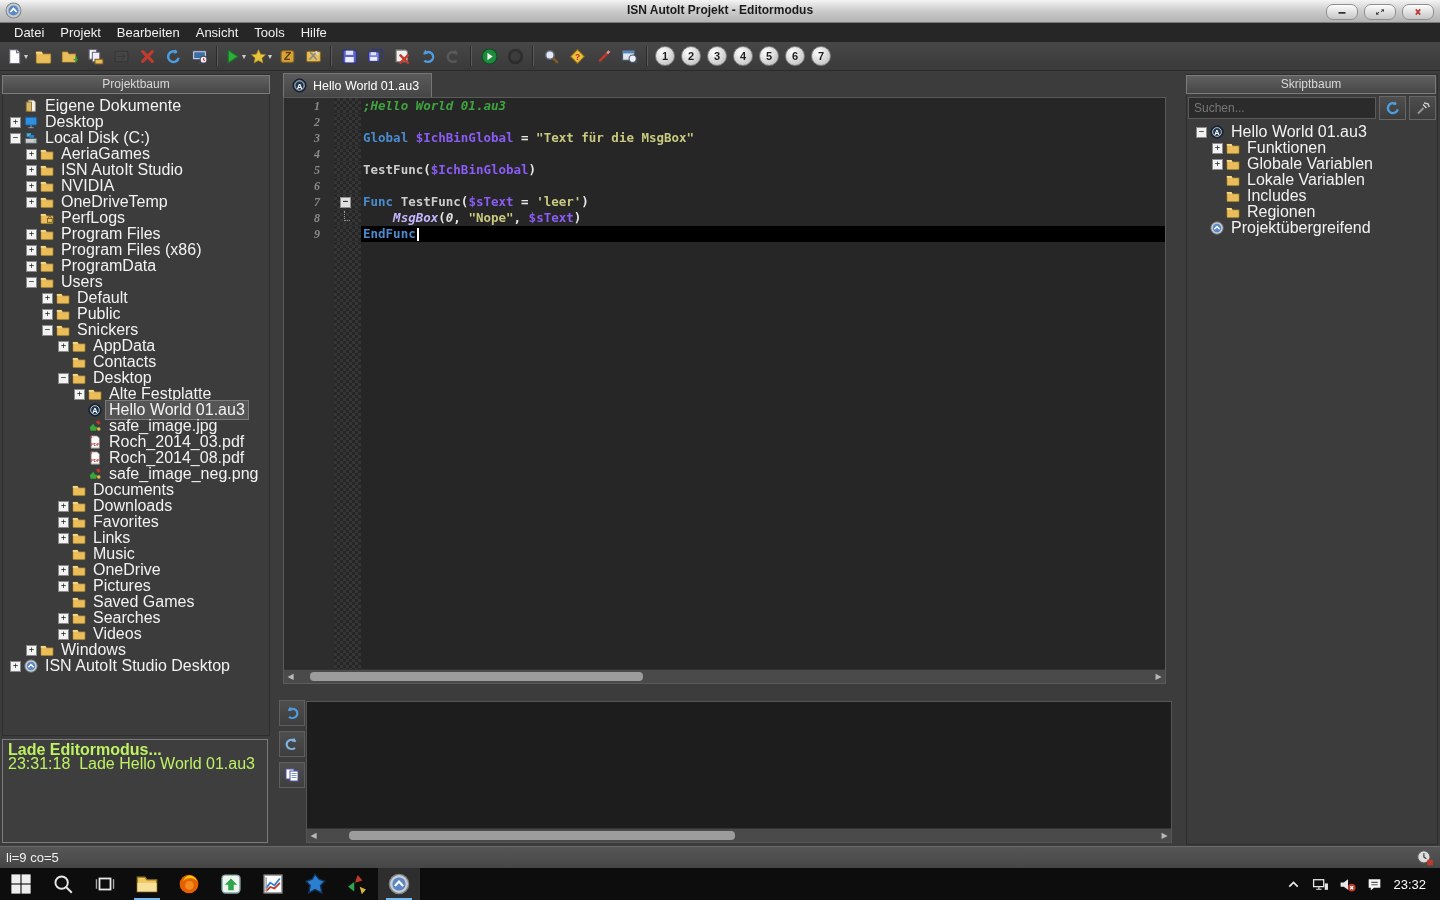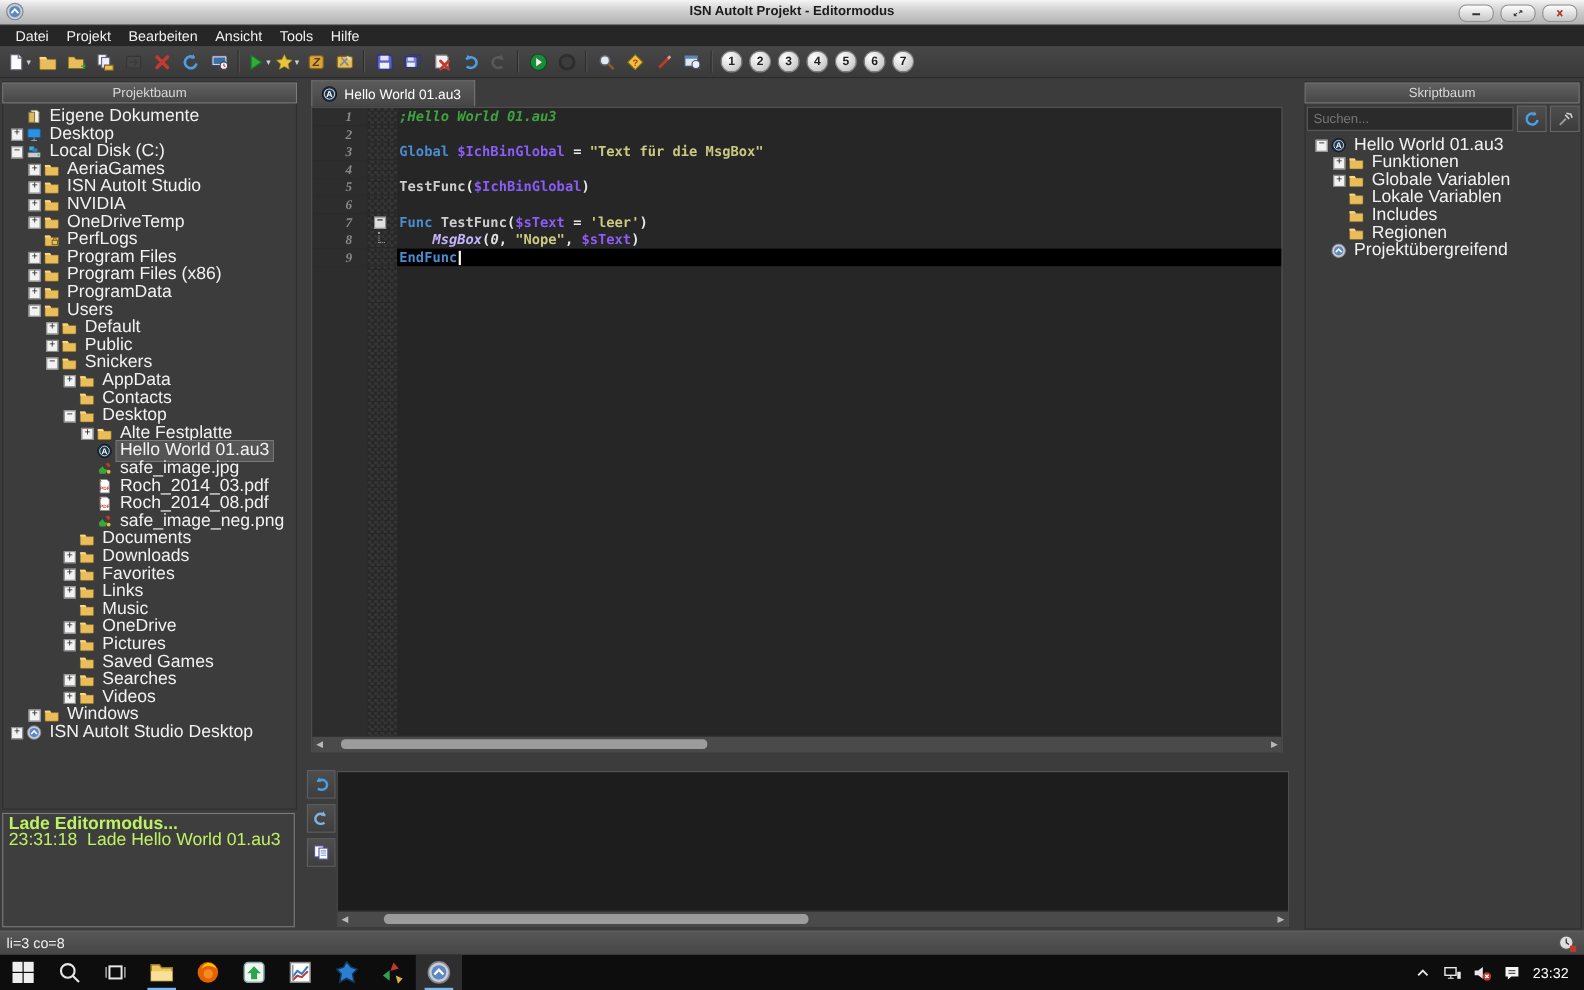--- a/index.html
+++ b/index.html
@@ -1021,21 +1021,21 @@
           <circle cx="8" cy="8" r="7" fill="#c9cdd2" stroke="#7f858d"></circle>
           <circle cx="8" cy="8" r="4.8" fill="#5b87c5"></circle>
           <path d="M5 9.4L8 6.2l3 3.2" fill="none" stroke="#fff" stroke-width="1.6"></path>
         </svg>
       </span>
       <span class="tlab">Projektübergreifend</span>
     </div>
   </div>
 
 <div id="statusbar">
-  <span>li=3 co=8</span>
+  <span>li=9 co=5</span>
   <span class="right icn" id="statusicon">
       <svg viewBox="0 0 16 16">
         <circle cx="7" cy="7" r="5.5" fill="#ddd" stroke="#555"></circle>
         <path d="M7 3.8V7l2.2 1.6" fill="none" stroke="#333"></path>
         <rect x="10" y="9.5" width="5" height="5" fill="#c0392b"></rect>
       </svg>
     </span>
 </div>
 
 <div id="taskbar">

